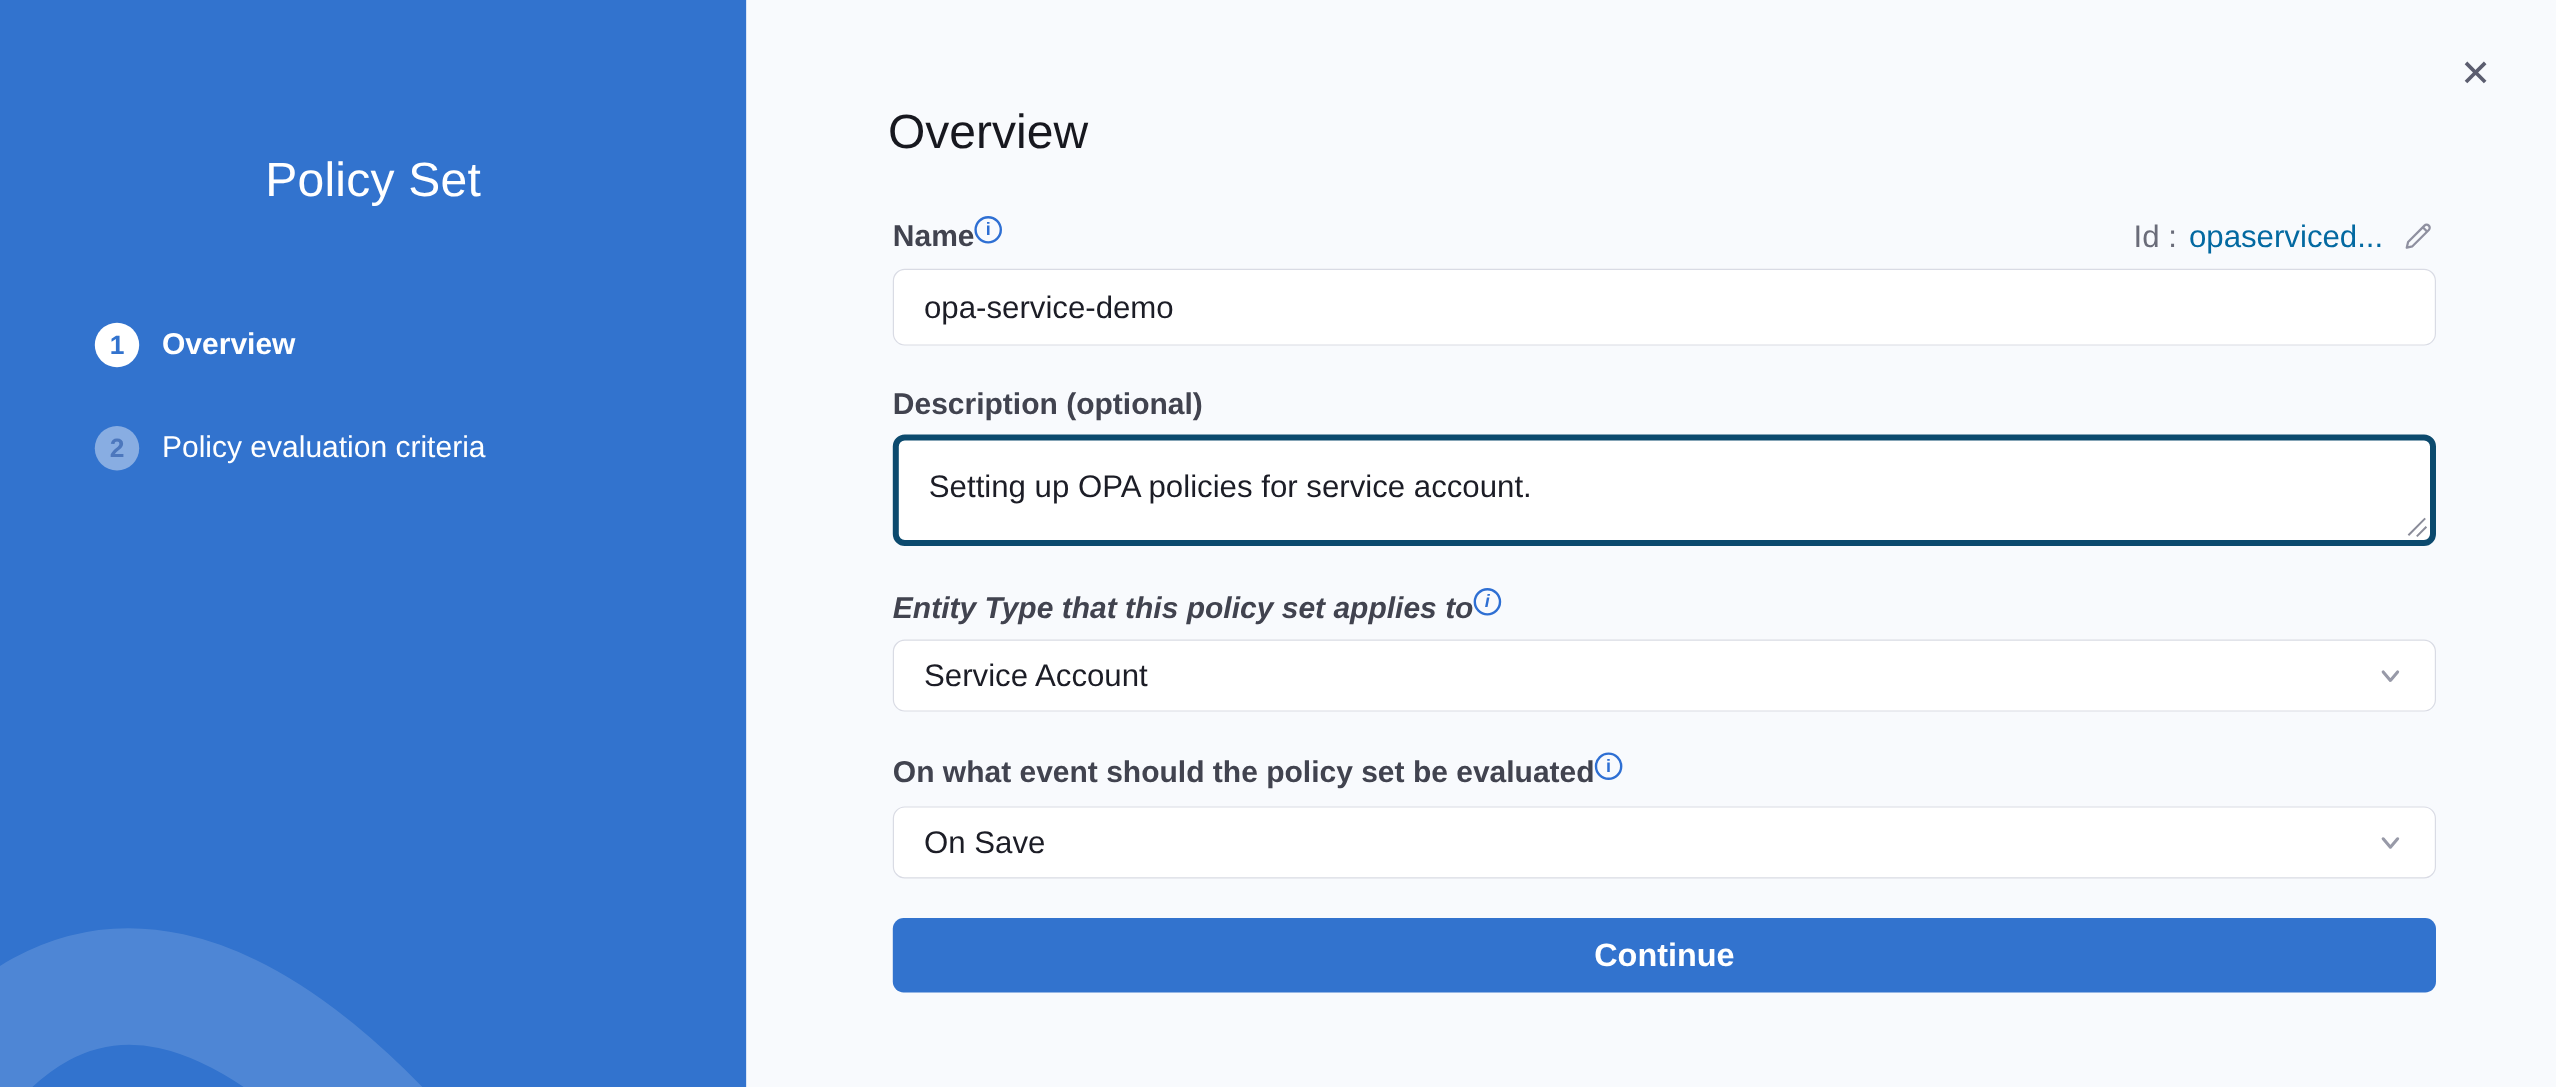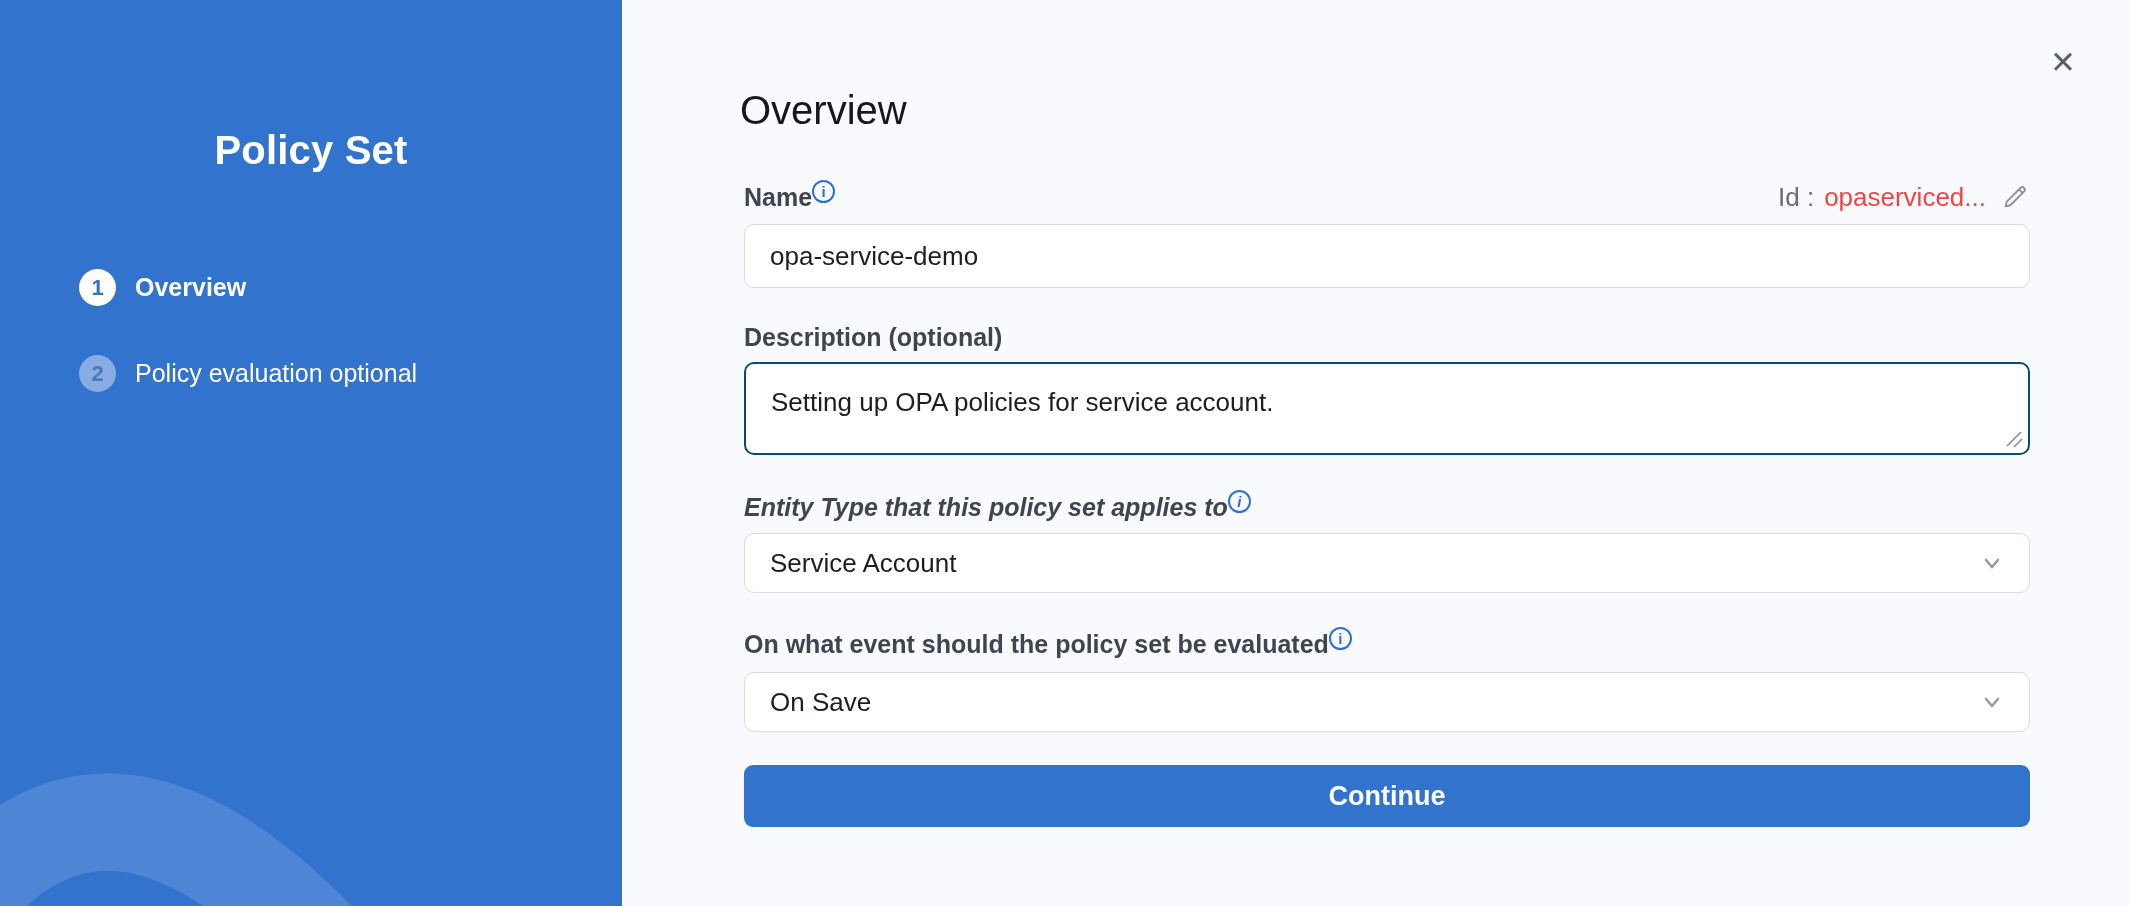--- a/index.html
+++ b/index.html
@@ -6,21 +6,21 @@
   html,body { width:2130px; height:906px; overflow:hidden;
     font-family:"Liberation Sans", sans-serif; background:#f8fafd; }
 
   .modal { width:2130px; height:906px; display:flex; }
 
   
   .sidebar { position:relative; width:622px; height:906px;
     background:#3273ce; overflow:hidden; flex:0 0 auto; }
   .wave { position:absolute; left:0; bottom:0; width:622px; height:300px; display:block; }
   .sidebar-title { position:absolute; top:128px; left:0; width:100%;
-    text-align:center; color:#ffffff; font-size:40px; font-weight:700; letter-spacing:0.2px; }
+    text-align:center; color:#ffffff; font-size:40px; font-weight:400; letter-spacing:0.2px; }
   .steps { position:absolute; top:269px; left:79px; display:flex;
     flex-direction:column; gap:49px; }
   .step { display:flex; align-items:center; gap:19px; cursor:pointer; }
   .step-circle { width:37px; height:37px; border-radius:50%;
     display:flex; align-items:center; justify-content:center;
     font-size:22px; font-weight:600; flex:0 0 auto; }
   .step.active .step-circle { background:#ffffff; color:#3273ce; }
   .step.upcoming .step-circle { background:rgba(255,255,255,0.42); color:#4c77bd; }
   .step-label { color:#ffffff; font-size:25px; white-space:nowrap; }
   .step.active .step-label { font-weight:700; }
@@ -47,32 +47,32 @@
   .entity-label{ top:490px;font-style:italic; }
   .event-label { top:627px; }
 
   .info-icon { width:23px; height:23px; border:2px solid #2e6fd3; border-radius:50%;
     color:#2e6fd3; font-size:15px; font-weight:700; line-height:1;
     display:inline-flex; align-items:center; justify-content:center;
     transform:translateY(-6px); cursor:pointer; flex:0 0 auto; }
 
   .id-group { display:flex; align-items:center; gap:10px; font-size:26px; }
   .id-prefix { color:#6a6c79; font-weight:500; }
-  .id-link { color:#ef4444; text-decoration:none; cursor:pointer; font-weight:500; }
+  .id-link { color:#0369a1; text-decoration:none; cursor:pointer; font-weight:500; }
   .pencil-svg { width:30px; height:30px; margin-left:4px; cursor:pointer; }
 
   .text-input { position:absolute; left:122px; width:1286px;
     background:#ffffff; border:1px solid #d9dbe4; border-radius:10px;
     font-size:26px; color:#1c1d26; padding:16px 25px;
     font-family:"Liberation Sans", sans-serif; outline:none; }
   .name-input { top:224px; height:64px; }
 
   .ta-wrap { position:absolute; left:122px; top:362px; width:1286px; height:93px; }
   .desc-textarea { width:100%; height:100%; background:#ffffff;
-    border:2px solid #0c4a6e; border-radius:10px; resize:none;
+    border:5px solid #0c4a6e; border-radius:10px; resize:none;
     font-size:26px; color:#1c1d26; padding:22px 25px 0 25px;
     font-family:"Liberation Sans", sans-serif; outline:none; line-height:32px; }
   .gripper { position:absolute; right:5px; bottom:5px; width:22px; height:22px; }
 
   .select-box { position:absolute; left:122px; width:1286px; height:60px;
     background:#ffffff; border:1px solid #d9dbe4; border-radius:10px;
     display:flex; align-items:center; justify-content:space-between;
     padding:0 22px 0 25px; font-size:26px; color:#1c1d26; cursor:pointer; }
   .select-entity { top:533px; }
   .select-event  { top:672px; }
@@ -94,21 +94,21 @@
       <path d="M -60 330 Q 115 60 400 430" fill="none" stroke="rgba(255,255,255,0.14)" stroke-width="97"></path>
     </svg>
     <h1 class="sidebar-title">Policy Set</h1>
     <nav class="steps">
       <div class="step active">
         <span class="step-circle">1</span>
         <span class="step-label">Overview</span>
       </div>
       <div class="step upcoming">
         <span class="step-circle">2</span>
-        <span class="step-label">Policy evaluation optional</span>
+        <span class="step-label">Policy evaluation criteria</span>
       </div>
     </nav>
   </aside>
 
   <main class="main">
 
     <button class="close-btn">
       <span>✕</span>
     </button>
 

